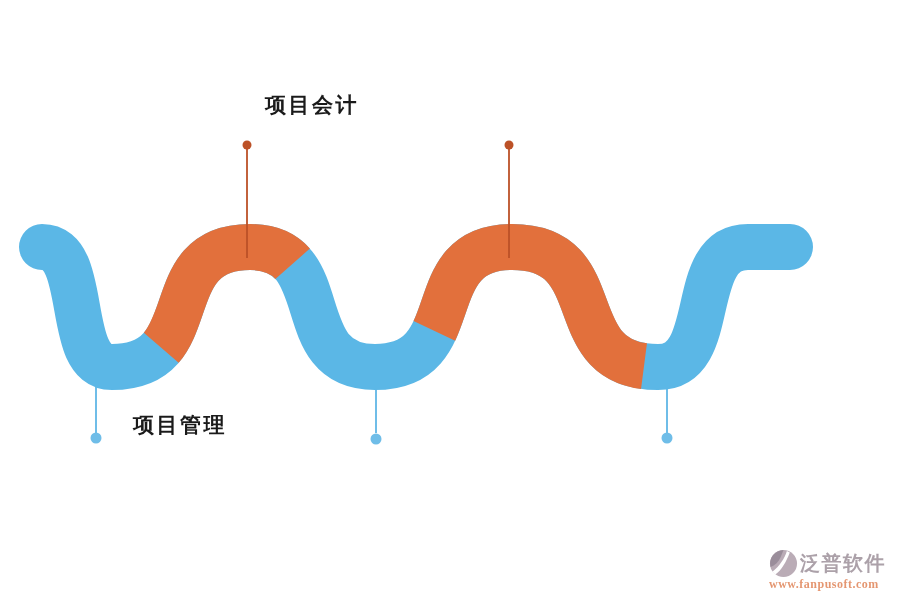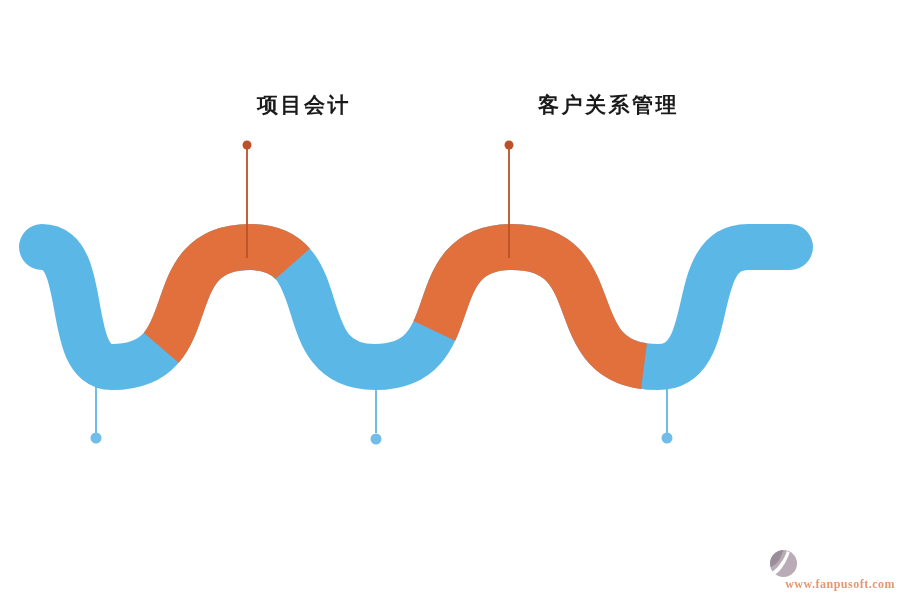--- a/index.html
+++ b/index.html
@@ -5,37 +5,37 @@
   html,body{margin:0;padding:0;background:#fff;}
   .stage{
     position:relative;width:900px;height:600px;background:#ffffff;
     overflow:hidden;font-family:"Liberation Sans",sans-serif;
   }
   .stage svg.wave{position:absolute;left:0;top:0;}
   .node-label{
     position:absolute;font-weight:700;font-size:21px;line-height:1.1;
     color:#1a1a1a;letter-spacing:2.5px;white-space:nowrap;
   }
-  .lbl-top-1{left:257px;top:93px;}
+  .lbl-top-1{left:265px;top:93px;}
   .lbl-top-2{left:538px;top:93px;}
   .lbl-bot-1{left:133px;top:413px;}
   .lbl-bot-2{left:393px;top:413px;}
   .lbl-bot-3{left:686px;top:412px;}
   .watermark{
     position:absolute;left:769px;top:548px;width:126px;opacity:.82;
   }
   .wm-row{display:flex;align-items:center;height:30px;}
   .wm-icon{width:29px;height:29px;flex:0 0 29px;}
   .wm-brand{
     font-size:20px;font-weight:700;letter-spacing:1.5px;margin-left:2px;
     color:#9a8d97;white-space:nowrap;
   }
   .wm-url{
     font-family:"Liberation Serif",serif;font-weight:700;font-size:12px;
-    letter-spacing:.5px;color:#df8053;margin-top:-1px;text-align:right;
+    letter-spacing:.5px;color:#df8053;margin-top:-1px;text-align:left;
     white-space:nowrap;
   }
 </style>
 </head>
 <body>
 
 <div class="stage">
 
   <svg class="wave" id="wave-svg" width="900" height="600" viewBox="0 0 900 600">
       <line x1="96" y1="350" x2="96" y2="433" stroke="#6fbde8" stroke-width="2"></line>
@@ -47,27 +47,28 @@
       <path d="M 42 247 C 91 247 63 367 112 367 C 209 367 153 247 250 247 C 338 247 287 367 375 367 C 471 367 416 247 512 247 C 614 247 556 367 658 367 C 721 367 685 247 748 247 L 790 247" fill="none" stroke="#5bb7e6" stroke-width="46" stroke-linecap="round" stroke-linejoin="round"></path>
       <path d="M 42 247 C 91 247 63 367 112 367 C 209 367 153 247 250 247 C 338 247 287 367 375 367 C 471 367 416 247 512 247 C 614 247 556 367 658 367 C 721 367 685 247 748 247 L 790 247" fill="none" stroke="#e2703c" stroke-width="46" stroke-linecap="butt" stroke-linejoin="round" stroke-dasharray="0 205.68625732421873 192.9753088378906 1155.540771484375"></path>
       <path d="M 42 247 C 91 247 63 367 112 367 C 209 367 153 247 250 247 C 338 247 287 367 375 367 C 471 367 416 247 512 247 C 614 247 556 367 658 367 C 721 367 685 247 748 247 L 790 247" fill="none" stroke="#e2703c" stroke-width="46" stroke-linecap="butt" stroke-linejoin="round" stroke-dasharray="0 615.9032312011719 317.7737121582031 1155.540771484375"></path>
       <line x1="247" y1="149" x2="247" y2="258" stroke="#bc5127" stroke-width="1.8"></line>
       <circle cx="247" cy="145" r="4.5" fill="#bc5127"></circle>
       <line x1="509" y1="149" x2="509" y2="258" stroke="#bc5127" stroke-width="1.8"></line>
       <circle cx="509" cy="145" r="4.5" fill="#bc5127"></circle>
     </svg>
 
   <div class="node-label lbl-top-1" style="color: rgb(26, 26, 26);">项目会计</div>
-  <div class="node-label lbl-top-2" style="color: rgb(26, 26, 26);">客户关系管理</div>
 
+  <div class="node-label lbl-bot-1" style="color: rgb(26, 26, 26);">项目管理</div>
 
   <div class="watermark">
     <div class="wm-row">
       <svg class="wm-icon" viewBox="0 0 30 30">
         <circle cx="15" cy="15" r="14" fill="#ab9aa7"></circle>
         <path d="M15 1 A14 14 0 0 0 1.6 18.5 C6.5 17 10 13 12 8.5 C13 5.8 14.2 3.2 15 1 Z" fill="#857585"></path>
         <path d="M18.5 2 C16 10 11 17.5 3.5 23.5 L6.5 26.5 C13 21.5 17.5 14 21.5 3.5 Z" fill="#ffffff"></path>
       </svg>
+      <span class="wm-brand" style="color: rgb(154, 141, 151);">泛普软件</span>
     </div>
     <div class="wm-url" style="color: rgb(223, 128, 83);">www.fanpusoft.com</div>
   </div>
 
 </div>
 
 </body></html>

